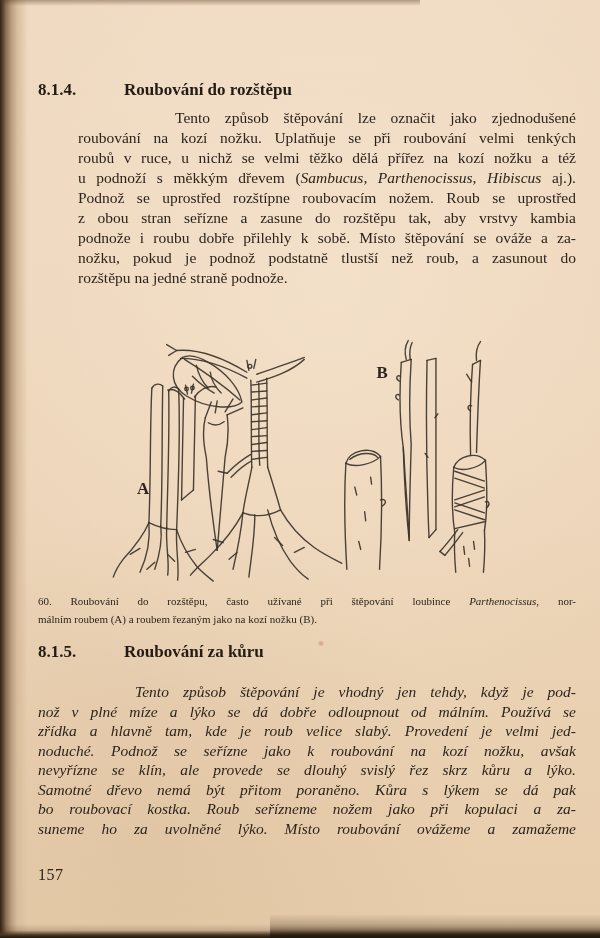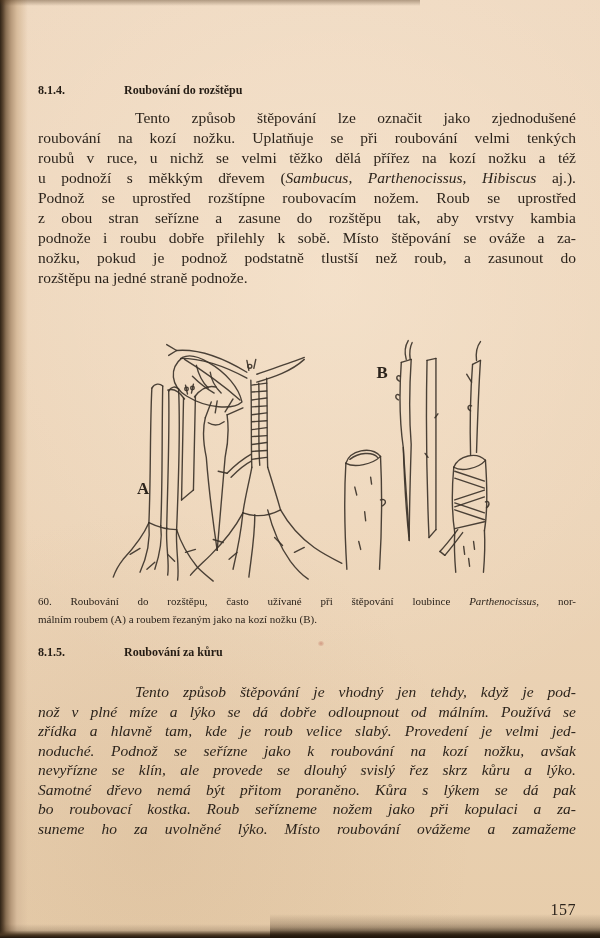--- a/index.html
+++ b/index.html
@@ -29,39 +29,39 @@
   }
   #edge-bottom-right{
     position:absolute;right:0;bottom:0;height:24px;width:55%;
     background:linear-gradient(180deg,rgba(50,35,20,0) 0%,rgba(60,42,24,0.30) 55%,rgba(30,20,10,0.85) 100%);
   }
   #speck{
     position:absolute;left:318px;top:641px;width:6px;height:5px;border-radius:50%;
     background:radial-gradient(circle,rgba(190,110,90,0.55),rgba(190,110,90,0));
   }
   .abs{position:absolute;left:38px;width:538px;}
-  .heading{display:flex;font-weight:bold;font-size:12px;line-height:20px;color:#241c14;}
+  .heading{display:flex;font-weight:bold;font-size:17px;line-height:20px;color:#241c14;}
   .heading .num{width:86px;flex:none;}
   #heading1{top:80px;}
   #heading2{top:642px;}
   .para{font-size:15.5px;}
   #para1{top:108px;line-height:20px;}
-  #para1 .line{height:20px;}
+  #para1 .line{height:20px;margin-left:40px;}
   #para2{top:682px;line-height:19.5px;font-style:italic;}
   #para2 .line{height:19.5px;}
   .line{text-align:justify;text-align-last:justify;overflow:hidden;white-space:normal;}
   .line.end{text-align-last:left;}
   .line.indent{text-indent:97px;}
   #caption{top:593px;font-size:11px;line-height:17.5px;}
   #caption .line{height:17.5px;}
   #figure{position:absolute;left:102px;top:299px;width:462px;height:292px;}
   #figure svg{width:100%;height:100%;display:block;}
   #figure path, #figure circle{fill:none;stroke:#3c332a;stroke-width:1.4;stroke-linecap:round;stroke-linejoin:round;opacity:0.92;}
   #figure text{fill:#2c241c;font-family:"Liberation Serif",serif;font-size:17px;font-weight:bold;}
-  #page-num{top:901px;text-align:right;font-size:16px;letter-spacing:0.5px;}
+  #page-num{top:866px;text-align:left;font-size:16px;letter-spacing:0.5px;}
   i{}
 </style>
 </head>
 <body>
 
 <div id="paper"></div>
 <div id="edge-left"></div>
 <div id="edge-top"></div>
 <div id="edge-bottom"></div>
 <div id="edge-bottom-right"></div>

